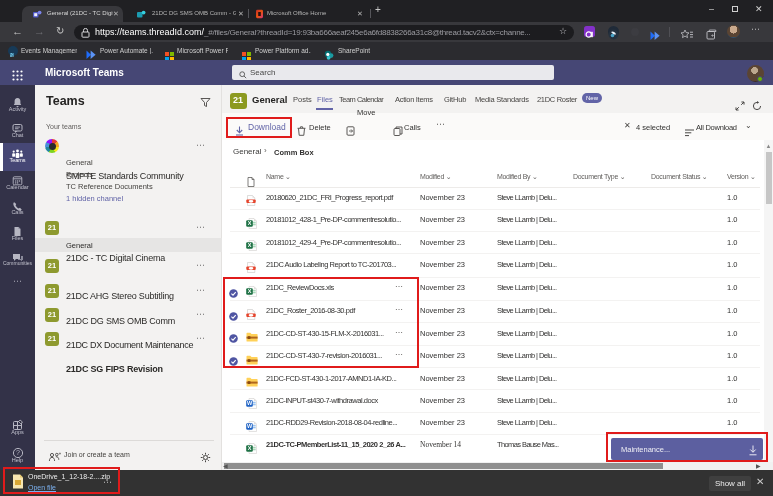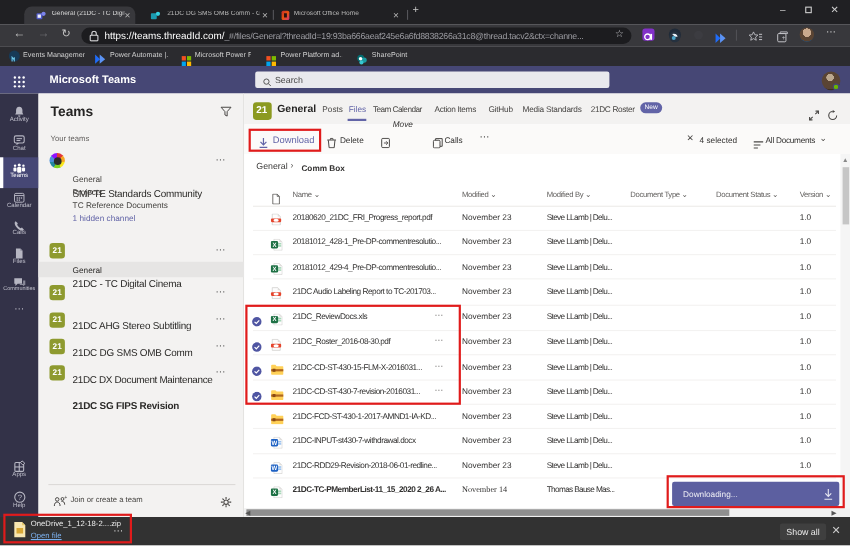--- a/index.html
+++ b/index.html
@@ -341,37 +341,37 @@
         <path d="M1.5 2.5 L2.2 9.3 L6.8 9.3 L7.5 2.5"></path>
         <line x1="0.5" y1="2.3" x2="8.5" y2="2.3"></line>
         <path d="M3.2 2.1 L3.5 0.8 L5.5 0.8 L5.8 2.1"></path>
       </g>
     </svg></div>
 <div class="abs" style="left:309px;top:123px;font-size:7.5px;color:#323130;">Delete</div>
 <div class="abs" style="left:346px;top:122px;"><svg width="9" height="10" viewBox="0 0 9 10">
       <rect x="1" y="0.8" width="7" height="8.4" rx="1" fill="none" stroke="#484644" stroke-width="0.9"></rect>
       <path d="M3 5 h3.4 M5 3.4 L6.6 5 L5 6.6" stroke="#484644" stroke-width="0.8" fill="none"></path>
     </svg></div>
-<div class="abs" style="left:357px;top:108px;font-size:7.5px;color:#323130;font-style:italic;">Move</div>
+<div class="abs" style="left:357px;top:108px;font-size:7.5px;color:#323130;">Move</div>
 <div class="abs" style="left:393px;top:122px;"><svg width="10" height="10" viewBox="0 0 10 10">
       <rect x="1" y="2.5" width="6" height="7" rx="1" fill="none" stroke="#484644" stroke-width="0.9"></rect>
       <path d="M3 2.5 L3 1 L9 1 L9 8 L7 8" fill="none" stroke="#484644" stroke-width="0.9"></path>
     </svg></div>
 <div class="abs" style="left:404px;top:123px;font-size:7.5px;color:#323130;">Calls</div>
 <div class="abs" style="left:436px;top:119px;font-size:9px;color:#484644;">⋯</div>
 <div class="abs" style="left:624px;top:121px;font-size:8px;color:#484644;">✕</div>
 <div class="abs" style="left:636px;top:123px;font-size:7.5px;color:#323130;">4 selected</div>
 <div class="abs" style="left:685px;top:123px;"><svg width="9" height="8" viewBox="0 0 9 8">
       <g stroke="#484644" stroke-width="1">
         <line x1="0" y1="1" x2="9" y2="1"></line>
         <line x1="0" y1="3.8" x2="6.3" y2="3.8"></line>
         <line x1="0" y1="6.6" x2="4" y2="6.6"></line>
       </g>
     </svg></div>
-<div class="abs" style="left:696px;top:123px;font-size:7.5px;color:#323130;letter-spacing:-0.25px;">All Documents</div>
+<div class="abs" style="left:696px;top:123px;font-size:7.5px;color:#323130;letter-spacing:-0.25px;">All Download</div>
 <div class="abs" style="left:745px;top:121px;font-size:8px;color:#484644;">⌄</div>
 
 <div class="abs" id="filearea"></div>
 <div class="abs" style="left:233px;top:147px;font-size:8px;color:#3b3a39;">General</div>
 <div class="abs" style="left:264px;top:146px;font-size:8px;color:#605e5c;">›</div>
 <div class="abs" style="left:274px;top:147.5px;font-size:7.5px;font-weight:bold;color:#323130;">Comm Box</div>
 
 <div class="abs" style="left:247px;top:173px;"><svg width="8" height="10" viewBox="0 0 8 10">
       <path d="M1 0.5 L5 0.5 L7 2.5 L7 9.5 L1 9.5 Z" fill="none" stroke="#605e5c" stroke-width="0.8"></path>
       <path d="M5 0.5 L5 2.5 L7 2.5" fill="none" stroke="#605e5c" stroke-width="0.8"></path>
@@ -521,21 +521,21 @@
     <div class="abs cell" style="left:727px;top:395.7px;">1.0</div>
     <div class="abs" style="left:230px;top:411.8px;width:530px;height:1px;background:#f3f2f1;"></div>
     <div class="abs" style="left:246px;top:417.5px;"><svg width="11" height="11" viewBox="0 0 11 11">
         <path d="M3 0.5 L8 0.5 L10.5 3 L10.5 10.5 L3 10.5 Z" fill="#fdfdfd" stroke="#c8c6c4" stroke-width="0.5"></path>
         <path d="M8 0.5 L8 3 L10.5 3 Z" fill="#e0dedc"></path>
         <rect x="6.3" y="3.8" width="3.4" height="1.5" fill="#9cc3ef"></rect>
         <rect x="6.3" y="5.8" width="3.4" height="1.5" fill="#9cc3ef"></rect>
         <rect x="0.2" y="2.2" width="6.6" height="6.6" rx="1.2" fill="#1f62c4"></rect>
         <text x="3.5" y="7.2" font-size="5.5" font-weight="bold" text-anchor="middle" fill="#fff" font-family="Liberation Sans">W</text>
       </svg></div>
-    <div class="abs cell nowrap" style="left:266px;top:418.2px;width:146px;letter-spacing:-0.45px;">21DC-RDD29-Revision-2018-06-01-redline...</div>
+    <div class="abs cell nowrap" style="left:266px;top:418.2px;width:146px;letter-spacing:-0.45px;">21DC-RDD29-Revision-2018-08-04-redline...</div>
     <div class="abs cell" style="left:420px;top:418.2px;">November 23</div>
     <div class="abs cell nowrap" style="left:497px;top:418.2px;width:64px;letter-spacing:-0.6px;">Steve LLamb | Delu...</div>
     <div class="abs cell" style="left:727px;top:418.2px;">1.0</div>
     <div class="abs" style="left:230px;top:433.8px;width:530px;height:1px;background:#f3f2f1;"></div>
     <div class="abs" style="left:246px;top:439.5px;"><svg width="11" height="11" viewBox="0 0 11 11">
         <path d="M3 0.5 L8 0.5 L10.5 3 L10.5 10.5 L3 10.5 Z" fill="#fdfdfd" stroke="#c8c6c4" stroke-width="0.5"></path>
         <path d="M8 0.5 L8 3 L10.5 3 Z" fill="#e0dedc"></path>
         <rect x="6.3" y="3.8" width="3.4" height="1.5" fill="#a8d8b9"></rect>
         <rect x="6.3" y="5.8" width="3.4" height="1.5" fill="#a8d8b9"></rect>
         <rect x="0.2" y="2.2" width="6.6" height="6.6" rx="1.2" fill="#1e7145"></rect>
@@ -544,21 +544,21 @@
     <div class="abs cell nowrap" style="left:266px;top:440.2px;width:146px;letter-spacing:-0.45px;font-weight:bold;">21DC-TC-PMemberList-11_15_2020 2_26 A...</div>
     <div class="abs cell" style="left:420px;top:440.2px;font-family:Liberation Serif, serif;">November 14</div>
     <div class="abs cell nowrap" style="left:497px;top:440.2px;width:64px;letter-spacing:-0.6px;">Thomas Bause Mas...</div>
     <div class="abs cell" style="left:727px;top:440.2px;">1.0</div>
   </div>
 
 <div class="abs redbox" style="left:223px;top:277px;width:196px;height:91px;"></div>
 
 <div class="abs redbox" style="left:606px;top:432px;width:162px;height:30px;"></div>
 <div class="abs" style="left:611px;top:438px;width:152px;height:22px;background:#5c5fa0;border-radius:2px;z-index:4;"></div>
-<div class="abs" style="left:621px;top:445px;font-size:7.5px;color:#f0f0f5;z-index:5;">Downloading...</div>
+<div class="abs" style="left:621px;top:445px;font-size:7.5px;color:#f0f0f5;z-index:5;">Maintenance...</div>
 <div class="abs" style="left:748px;top:442px;z-index:5;"><svg width="10" height="11" viewBox="0 0 10 11">
       <g stroke="#e8e8f2" stroke-width="1" fill="none">
         <line x1="5" y1="0.5" x2="5" y2="7"></line>
         <path d="M2.3 4.5 L5 7.3 L7.7 4.5"></path>
         <line x1="1.5" y1="9.8" x2="8.5" y2="9.8"></line>
       </g>
     </svg></div>
 
 <div class="abs" style="left:222px;top:462px;width:551px;height:8px;background:#f1f1f1;"></div>
 <div class="abs" style="left:224px;top:463px;width:439px;height:6px;background:#8f8f8f;"></div>

